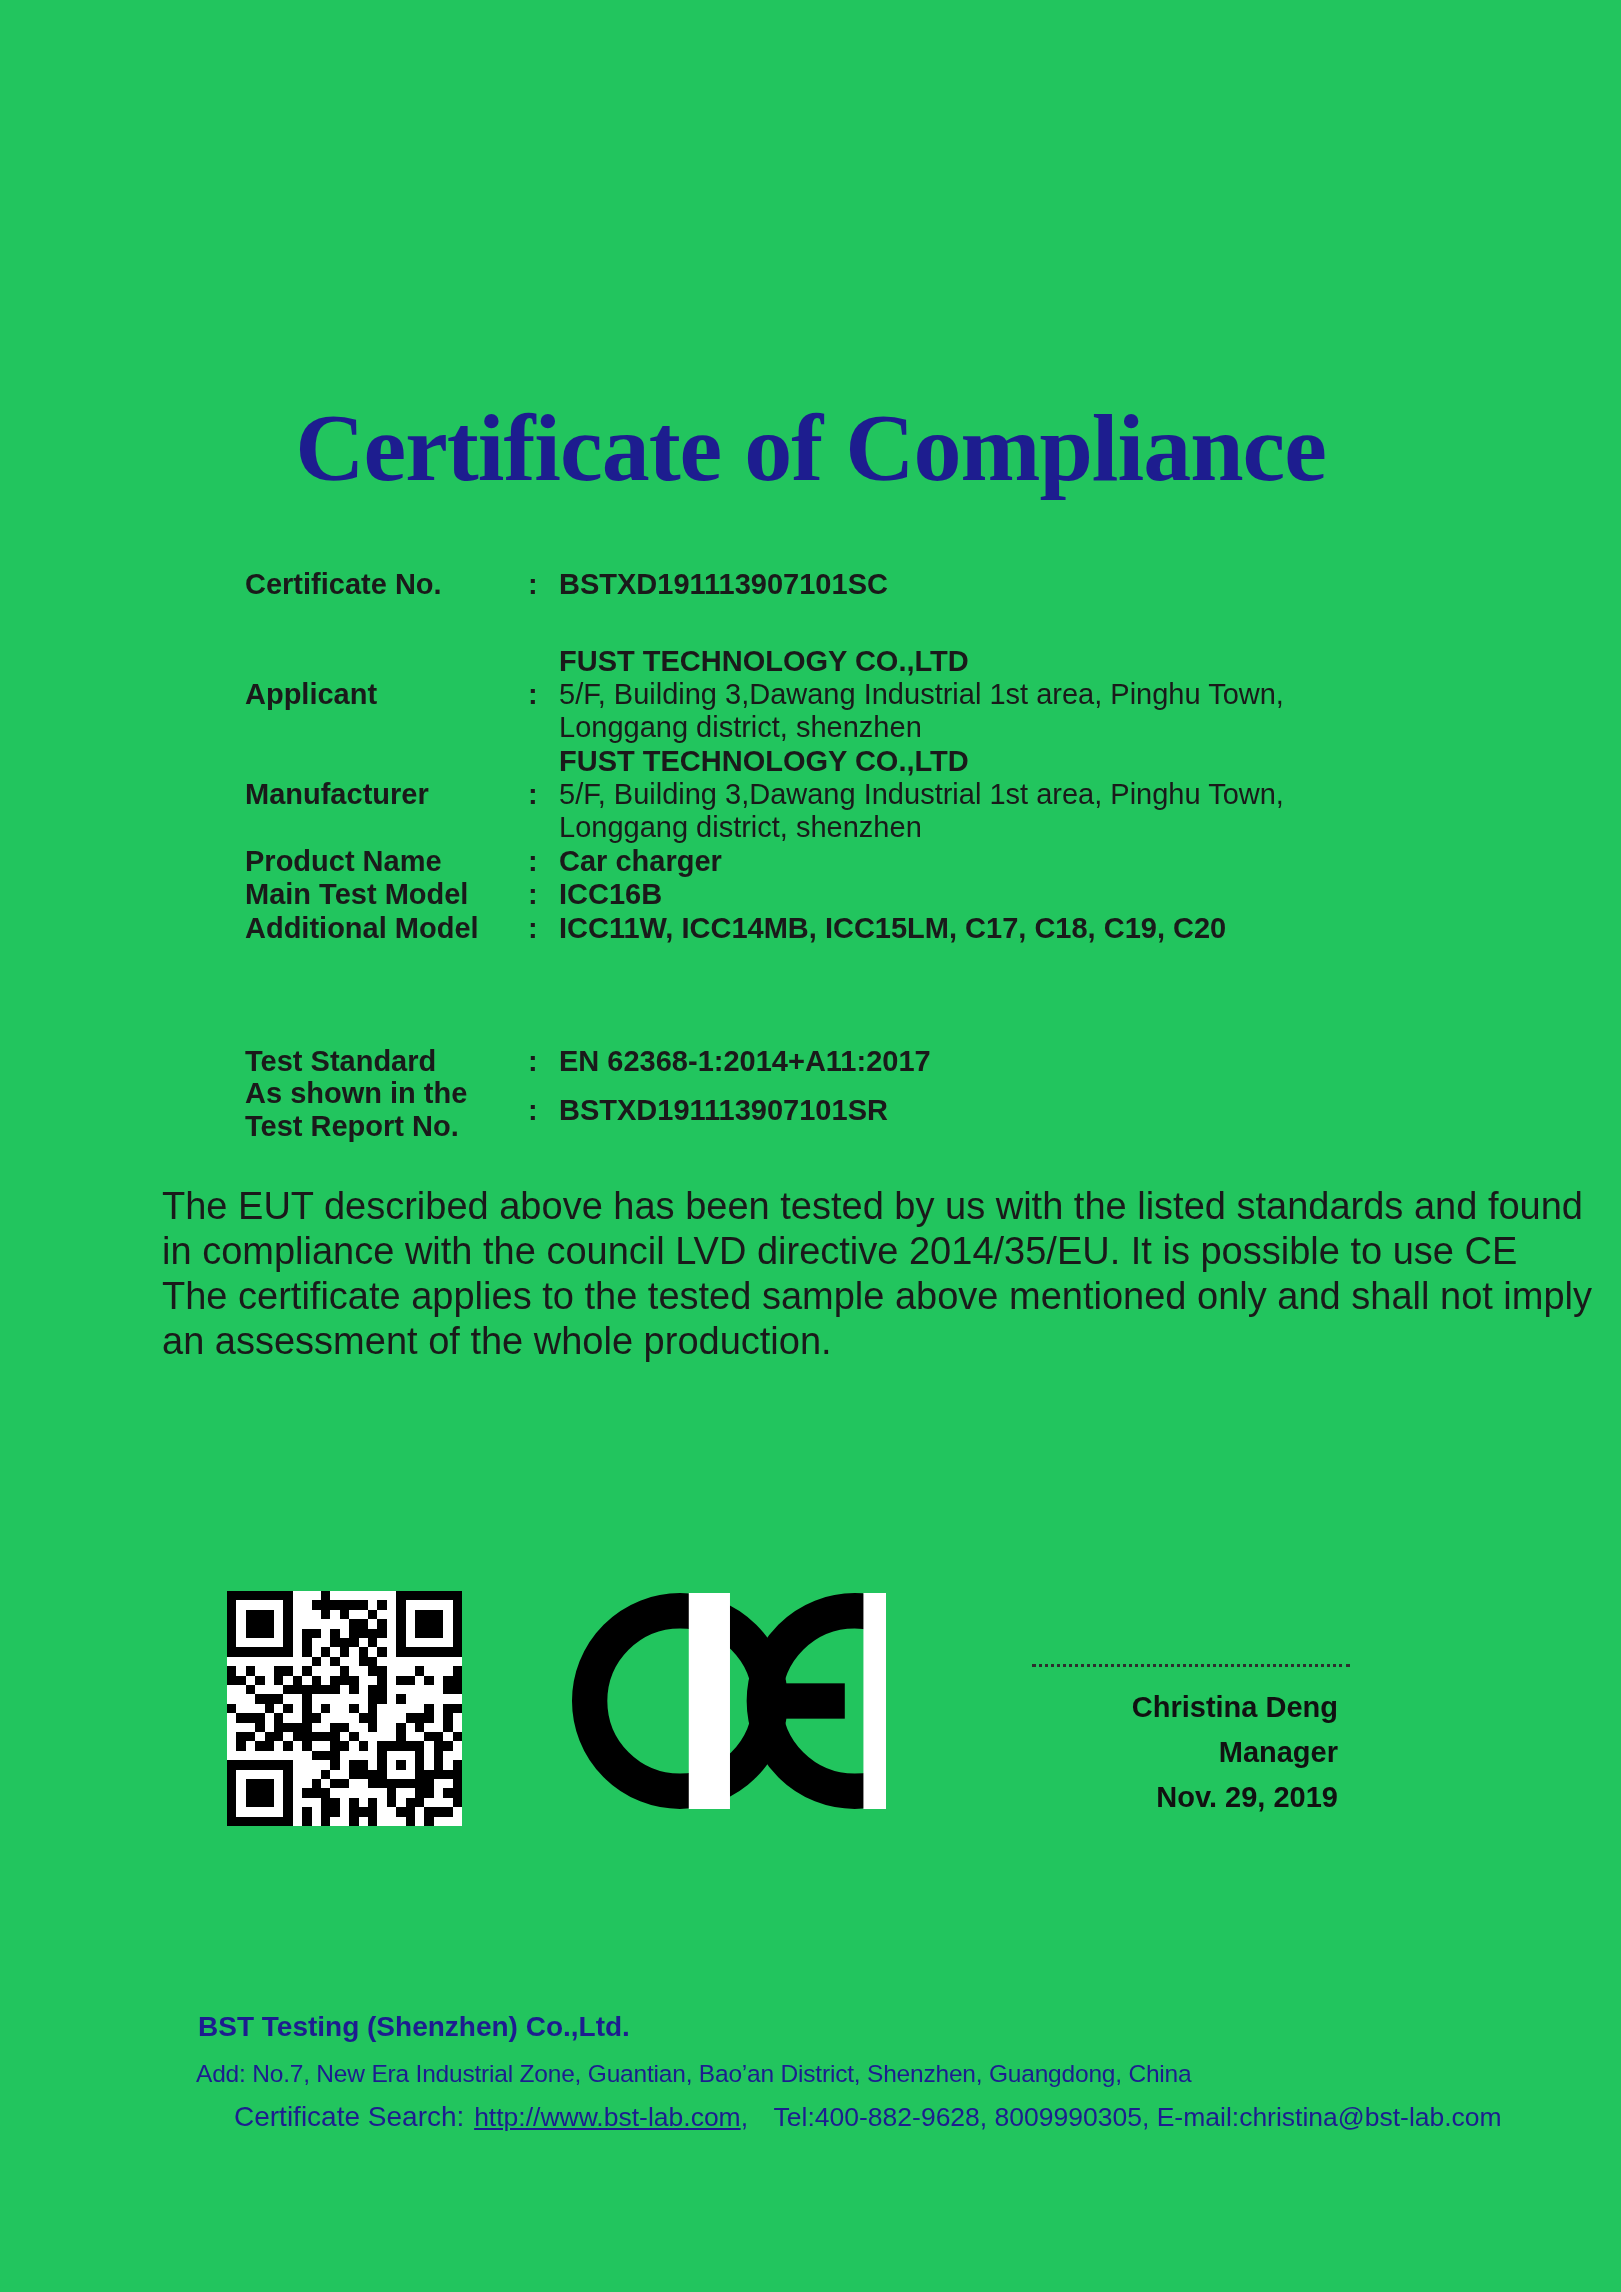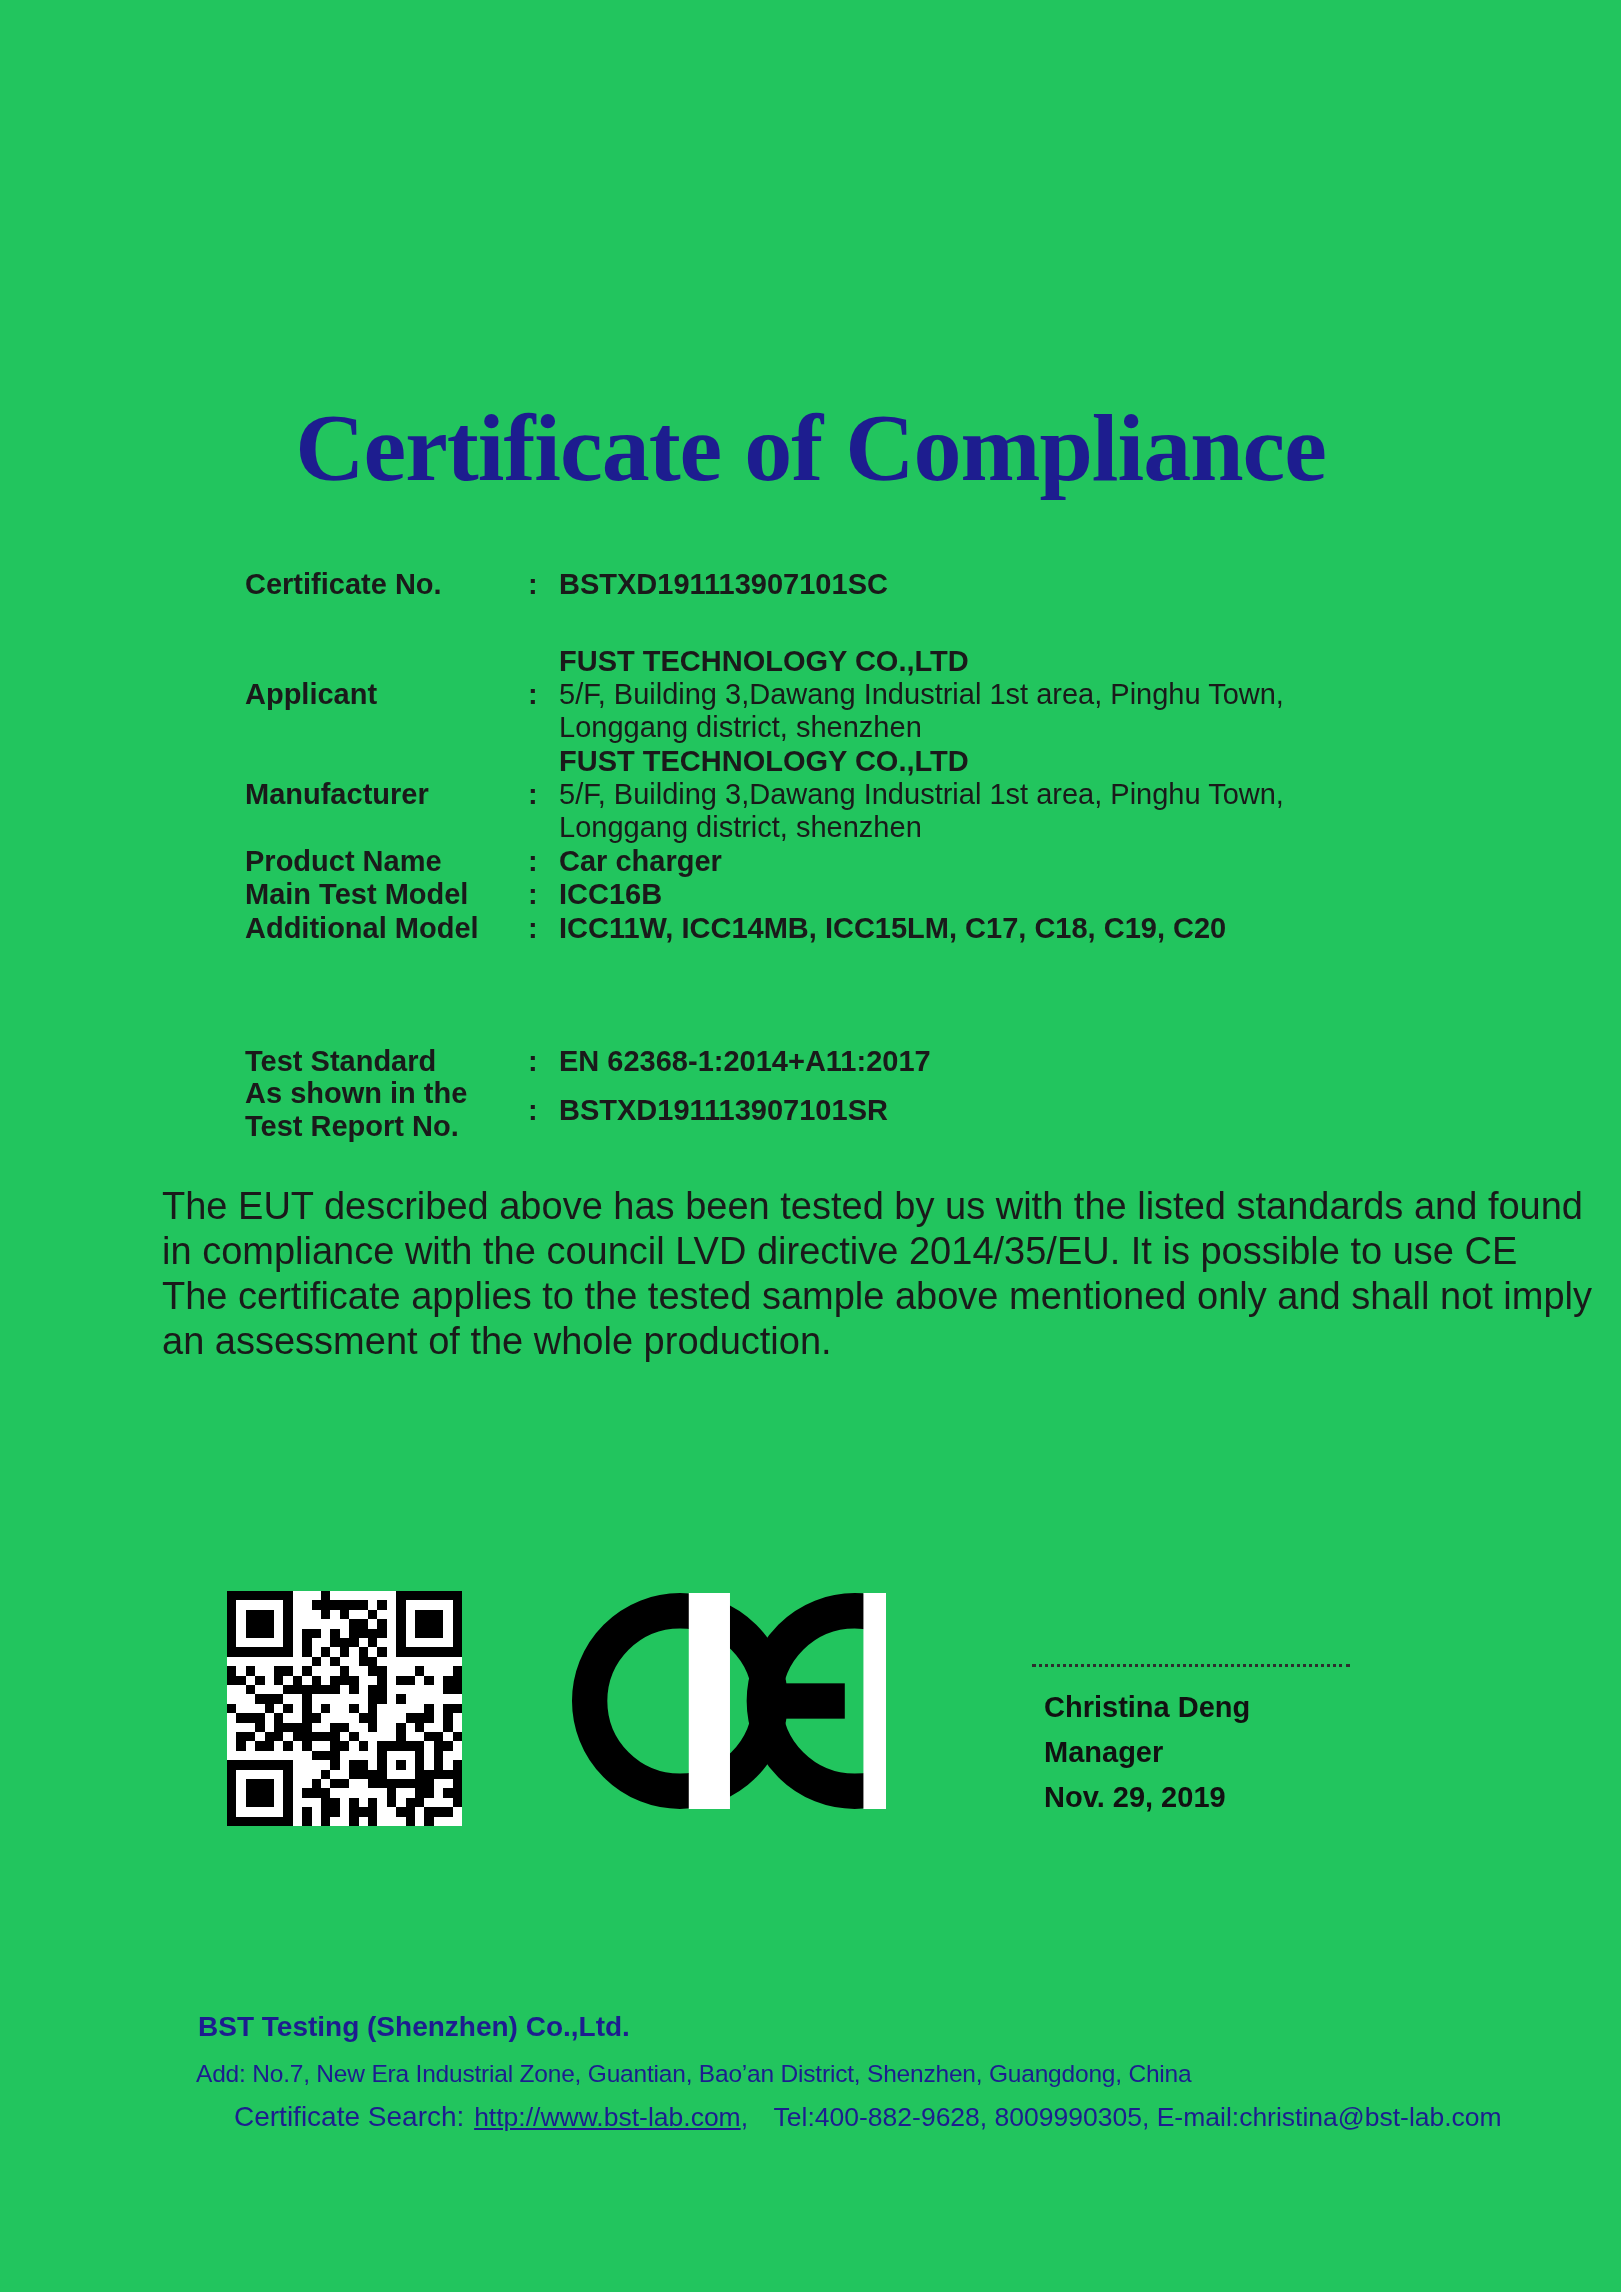--- a/index.html
+++ b/index.html
@@ -55,21 +55,21 @@
     grid-template-columns:repeat(25,1fr);
     grid-template-rows:repeat(25,1fr);
     background:#fff;
   }
   .qr div.on{background:#000;}
   
   .ce{position:absolute; left:572px; top:1593px;}
   
   .sig{
     position:absolute; left:1044px; top:1664px; width:294px;
-    text-align:left;
+    text-align:right;
   }
   .sig .dots{
     height:0; border-top:3.9px dotted #2e2e2e;
     margin:0 -11.8px 17.6px -11.8px;
   }
   .sig .line{
     font-size:29px; font-weight:bold; line-height:45px; color:#111;
   }
   
   .footer{position:absolute; left:0; top:0; width:100%;}

